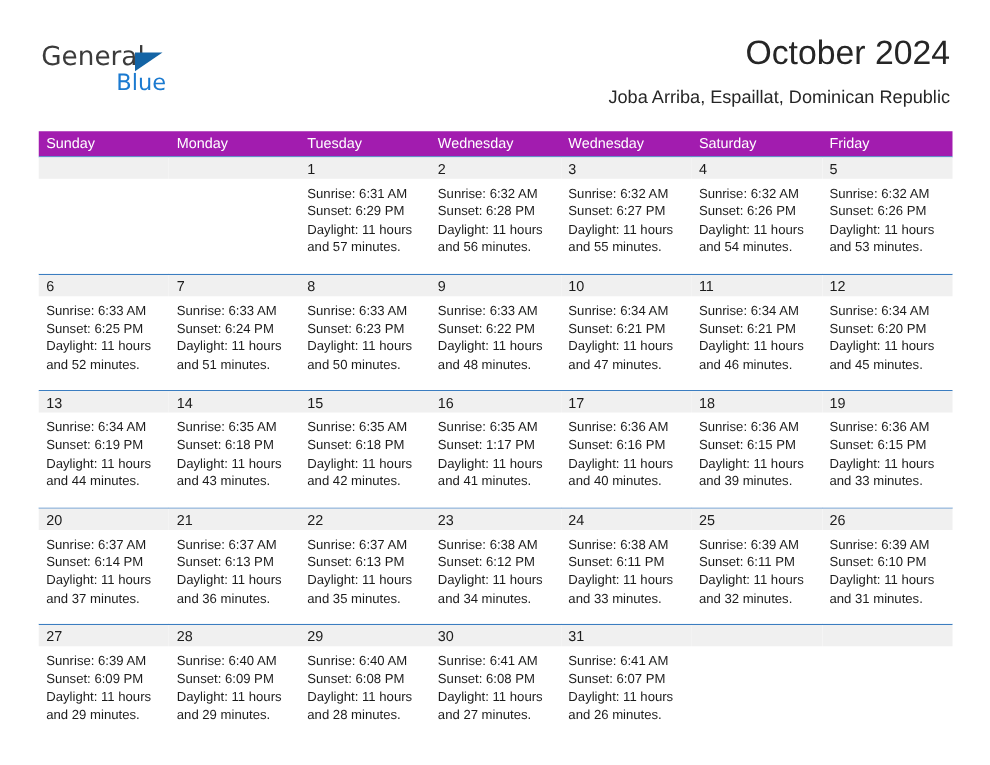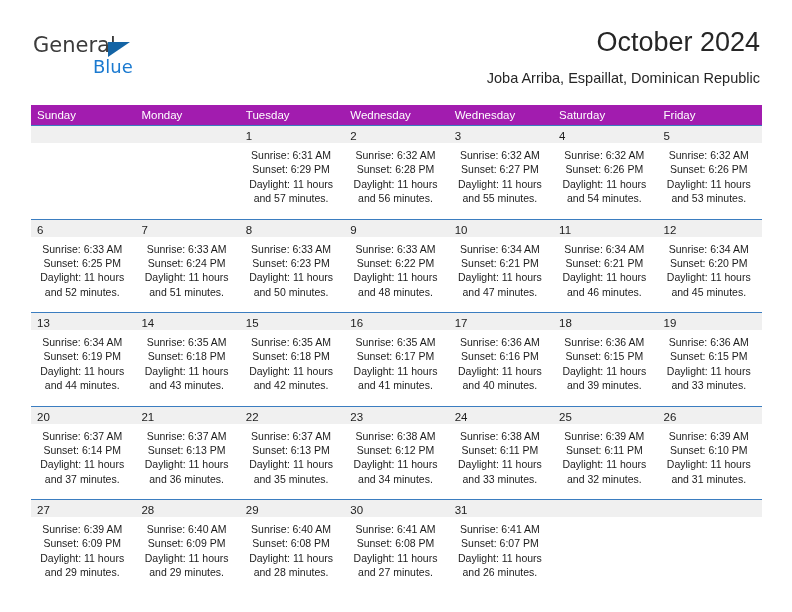--- a/index.html
+++ b/index.html
@@ -132,21 +132,20 @@
     font-size: 11.5px;
     line-height: 17px;
     color: #1c1c1c;
   }
   .day.empty .day-num-band {
     background: #f0f0f0;
   }
   .day-info {
     padding: 5px 8px 0 6px;
     box-sizing: border-box;
-    text-align: center;
   }
   .info-line {
     font-size: 10.5px;
     line-height: 14.4px;
     color: #1c1c1c;
     white-space: nowrap;
   }
 </style>
 </head>
 <body>
@@ -337,21 +336,21 @@
           <div class="info-line">Sunrise: 6:35 AM</div>
           <div class="info-line">Sunset: 6:18 PM</div>
           <div class="info-line">Daylight: 11 hours</div>
           <div class="info-line">and 42 minutes.</div>
         </div>
       </div>
       <div class="day">
         <div class="day-num-band"><span class="day-num">16</span></div>
         <div class="day-info">
           <div class="info-line">Sunrise: 6:35 AM</div>
-          <div class="info-line">Sunset: 6:17 PM</div>
+          <div class="info-line">Sunset: 1:17 PM</div>
           <div class="info-line">Daylight: 11 hours</div>
           <div class="info-line">and 41 minutes.</div>
         </div>
       </div>
       <div class="day">
         <div class="day-num-band"><span class="day-num">17</span></div>
         <div class="day-info">
           <div class="info-line">Sunrise: 6:36 AM</div>
           <div class="info-line">Sunset: 6:16 PM</div>
           <div class="info-line">Daylight: 11 hours</div>

